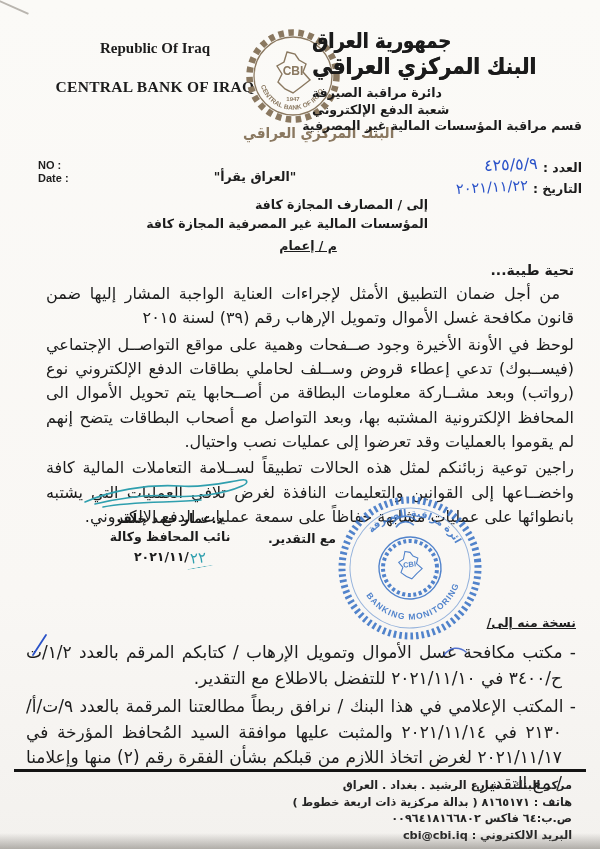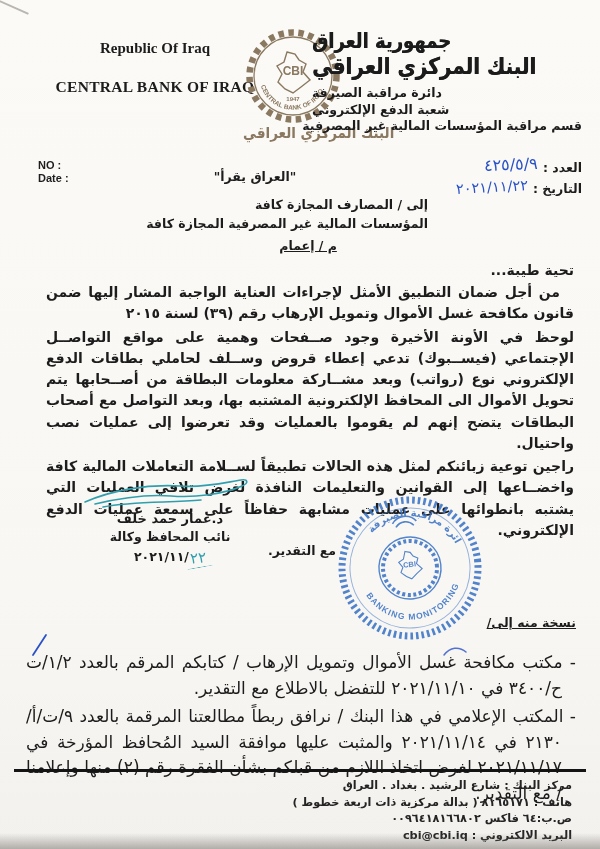--- a/index.html
+++ b/index.html
@@ -31,39 +31,39 @@
   .nodate{position:absolute;left:38px;top:159px;font-weight:bold;font-size:11px;line-height:1.15;color:#1d1d1d;}
   .motto{position:absolute;left:175px;top:169px;width:160px;text-align:center;
          font-weight:bold;font-size:12.5px;color:#1d1d1d;}
   
   .addr{position:absolute;right:172px;top:196px;text-align:right;font-weight:bold;
         font-size:12.5px;line-height:1.5;color:#1c1c1c;white-space:nowrap;}
   .subject{margin-top:3px;padding-left:42px;text-align:center;text-decoration:underline;}
   
   .bodytxt{position:absolute;left:30px;right:26px;top:262px;text-align:right;color:#1c1c1c;}
   .greet{font-weight:bold;font-size:14px;margin-bottom:4px;}
-  .bodytxt p{margin:0 0 2px 16px;font-size:14px;line-height:1.52;text-align:justify;font-weight:bold;}
+  .bodytxt p{margin:0 0 2px 16px;font-size:16px;line-height:1.52;text-align:justify;}
   .bodytxt p.p1{text-indent:14px;}
   .closing{font-weight:bold;font-size:12.5px;text-align:center;margin-top:2px;}
   
   .sig{position:absolute;left:70px;top:477px;width:200px;text-align:center;color:#1c1c1c;}
   .sig-name{font-weight:bold;font-size:13px;margin-top:-4px;}
   .sig-title{font-weight:bold;font-size:12.5px;margin-top:3px;}
   .sig-date{font-weight:bold;font-size:12.5px;margin-top:3px;}
   .hand-teal{display:inline-block;color:#2f9fae;font-family:"DejaVu Sans",sans-serif;
              font-size:15px;font-weight:normal;transform:rotate(-6deg) translateY(2px);
              position:relative;margin-left:1px;}
   .hand-teal::after{content:"";position:absolute;left:-4px;right:-6px;bottom:-1px;
              border-bottom:1.5px solid #2f9fae;border-radius:50%;transform:rotate(-4deg);}
   
   .stamp{position:absolute;left:326px;top:484px;width:168px;height:168px;
          transform:rotate(-7deg);opacity:.88;}
   
   .copies{position:absolute;left:26px;right:24px;top:615px;text-align:right;color:#1c1c1c;}
-  .cp-title{font-weight:bold;font-size:12.5px;text-decoration:underline;margin-bottom:20px;}
+  .cp-title{font-weight:bold;font-size:12.5px;text-decoration:underline;margin-bottom:10px;}
   .cp-item{font-size:17px;line-height:1.5;text-align:justify;padding-right:14px;text-indent:-14px;margin-bottom:3px;}
   .mark1{position:absolute;left:30px;top:632px;}
   .mark2{position:absolute;left:442px;top:644px;opacity:.8;}
   
   .footer-line{position:absolute;left:14px;right:14px;top:769px;height:3px;background:#141414;}
   .foot-en{position:absolute;left:34px;top:781px;font-style:italic;font-weight:bold;
            font-size:11.3px;line-height:1.5;color:#2e2e2e;}
   .foot-ar{position:absolute;right:28px;top:778px;text-align:right;font-weight:bold;
            font-size:11.3px;line-height:1.48;color:#242424;}
   .bottom-shadow{position:absolute;left:0;right:0;bottom:0;height:16px;

